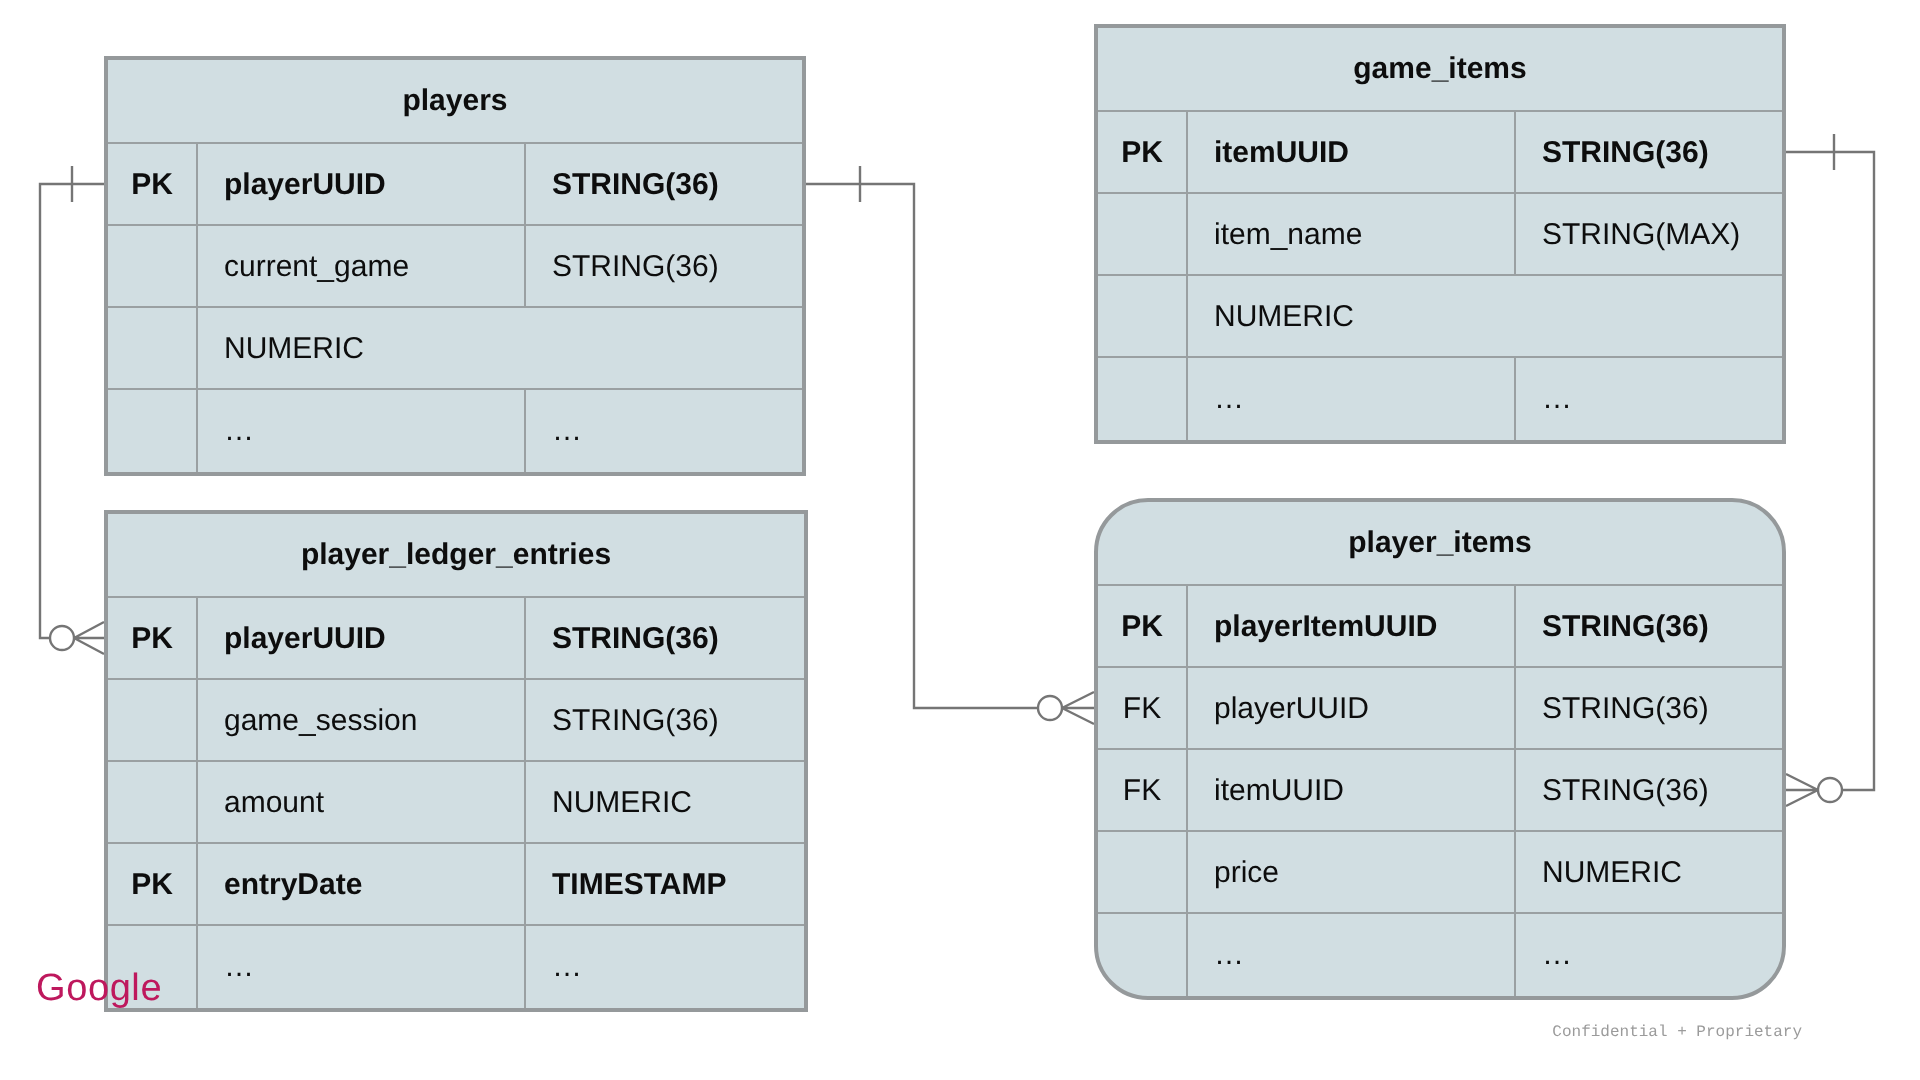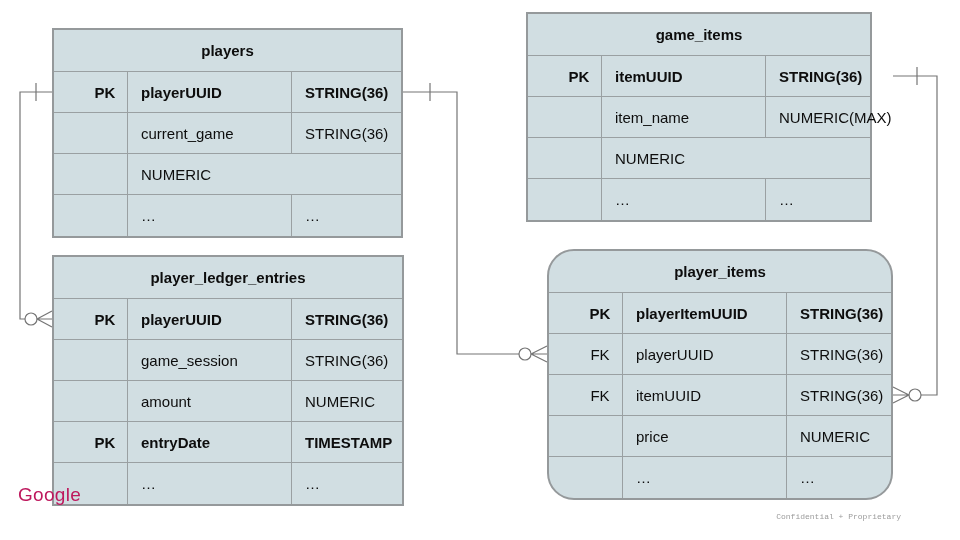--- a/index.html
+++ b/index.html
@@ -24,39 +24,38 @@
   .t-row {
     display:flex; height:41px; font-size:15px;
     border-bottom:1px solid #9aa0a2;
   }
   .t-row:last-child { border-bottom:none; }
   .t-row.bold { font-weight:bold; }
   .c-key {
     width:45px; flex:0 0 45px;
     display:flex; align-items:center; justify-content:center;
     border-right:1px solid #9aa0a2;
-    margin-left:29px;
   }
   .c-field {
     width:164px; flex:0 0 164px;
     display:flex; align-items:center; padding-left:13px;
     border-right:1px solid #9aa0a2;
   }
   .c-type { flex:1 1 auto; display:flex; align-items:center; padding-left:13px; }
   .brand {
     position:absolute; left:18px; top:484px;
     font-size:19px; color:#be185d; letter-spacing:0.3px;
   }
   .watermark {
     position:absolute; right:59px; top:512px;
     font-size:8px; color:#9b9b9b;font-family:Liberation Mono, monospace;
   }
   
   #t-players  { left:52px;  top:28px;  width:351px; }
-  #t-gameitems{ left:526px; top:12px;  width:346px; }
+  #t-gameitems{ left:547px; top:12px;  width:346px; }
   #t-ledger   { left:52px;  top:255px; width:352px;text-align:right; }
   #t-playeritems{ left:547px; top:249px; width:346px;border-radius:27px; }
 </style>
 </head>
 <body>
 
 <div class="stage">
 
   <svg class="rel-svg" viewBox="0 0 960 540" stroke="#757575" stroke-width="1.2" fill="none">
     <g>
@@ -105,21 +104,21 @@
   <div class="etable" id="t-gameitems">
     <div class="t-header">game_items</div>
     <div class="t-row bold">
       <div class="c-key">PK</div>
       <div class="c-field">itemUUID</div>
       <div class="c-type">STRING(36)</div>
     </div>
     <div class="t-row">
       <div class="c-key"></div>
       <div class="c-field">item_name</div>
-      <div class="c-type">NUMERIC(MAX)</div>
+      <div class="c-type">STRING(MAX)</div>
     </div>
     <div class="t-row">
       <div class="c-key"></div>
       <div class="c-type">NUMERIC</div>
     </div>
     <div class="t-row">
       <div class="c-key"></div>
       <div class="c-field">…</div>
       <div class="c-type">…</div>
     </div>

